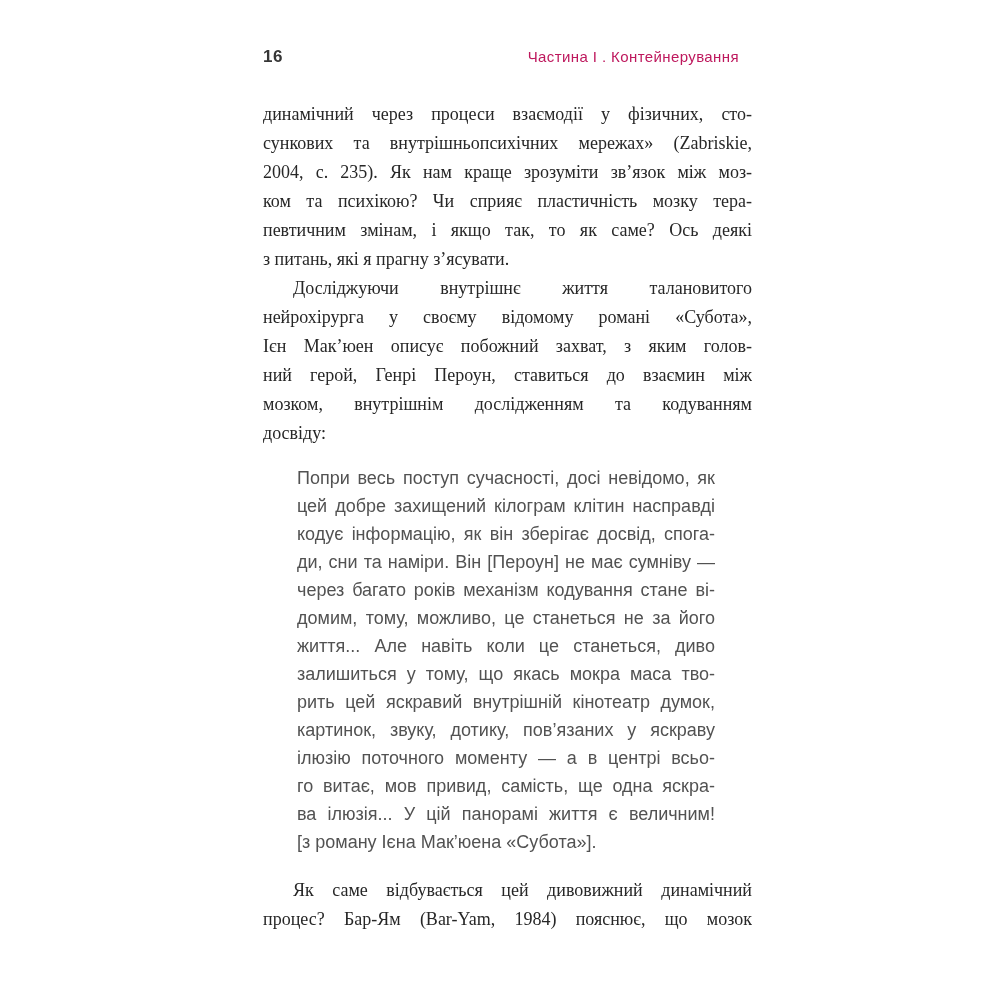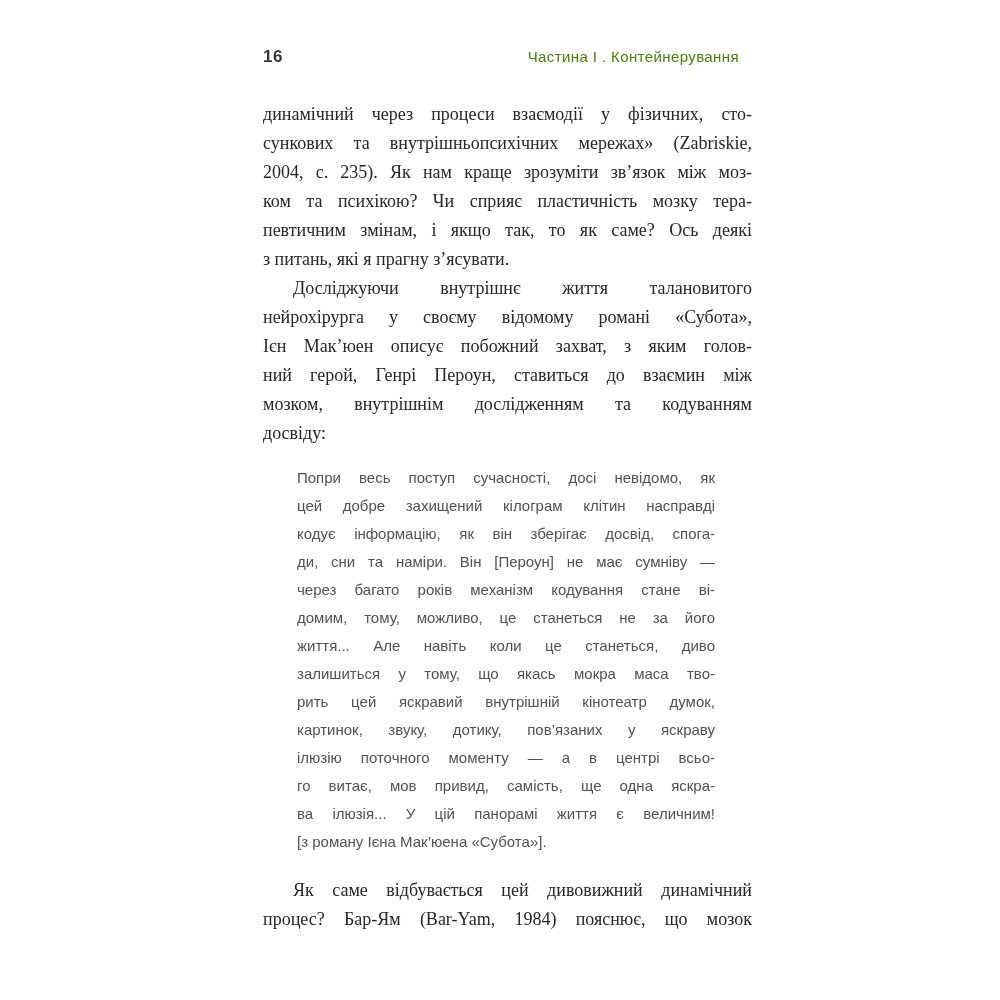--- a/index.html
+++ b/index.html
@@ -25,21 +25,21 @@
     font-family: "Liberation Sans", sans-serif;
   }
   .page-number {
     font-size: 17px;
     font-weight: 700;
     color: #363636;
     letter-spacing: 0.5px;
   }
   .running-head {
     font-size: 15px;
-    color: #4d7c0f;
+    color: #be185d;
     letter-spacing: 0.4px;
   }
   .text-column {
     position: absolute;
     top: 100px;
     left: 263px;
     width: 489px;
     font-family: "Liberation Serif", serif;
     font-size: 18px;
     color: #272727;
@@ -56,21 +56,21 @@
   }
   .para.justify-last .line:last-child {
     text-align-last: justify;
   }
   .para.indent .line:first-child {
     text-indent: 30px;
   }
   .quote {
     margin: 16px 37px 20px 34px;
     font-family: "Liberation Sans", sans-serif;
-    font-size: 15px;
+    font-size: 18px;
     color: #525252;
   }
   .quote .line {
     height: 28px;
     line-height: 28px;
     overflow: hidden;
     text-align: justify;
     text-align-last: justify;
   }
   .quote .line:last-child {

